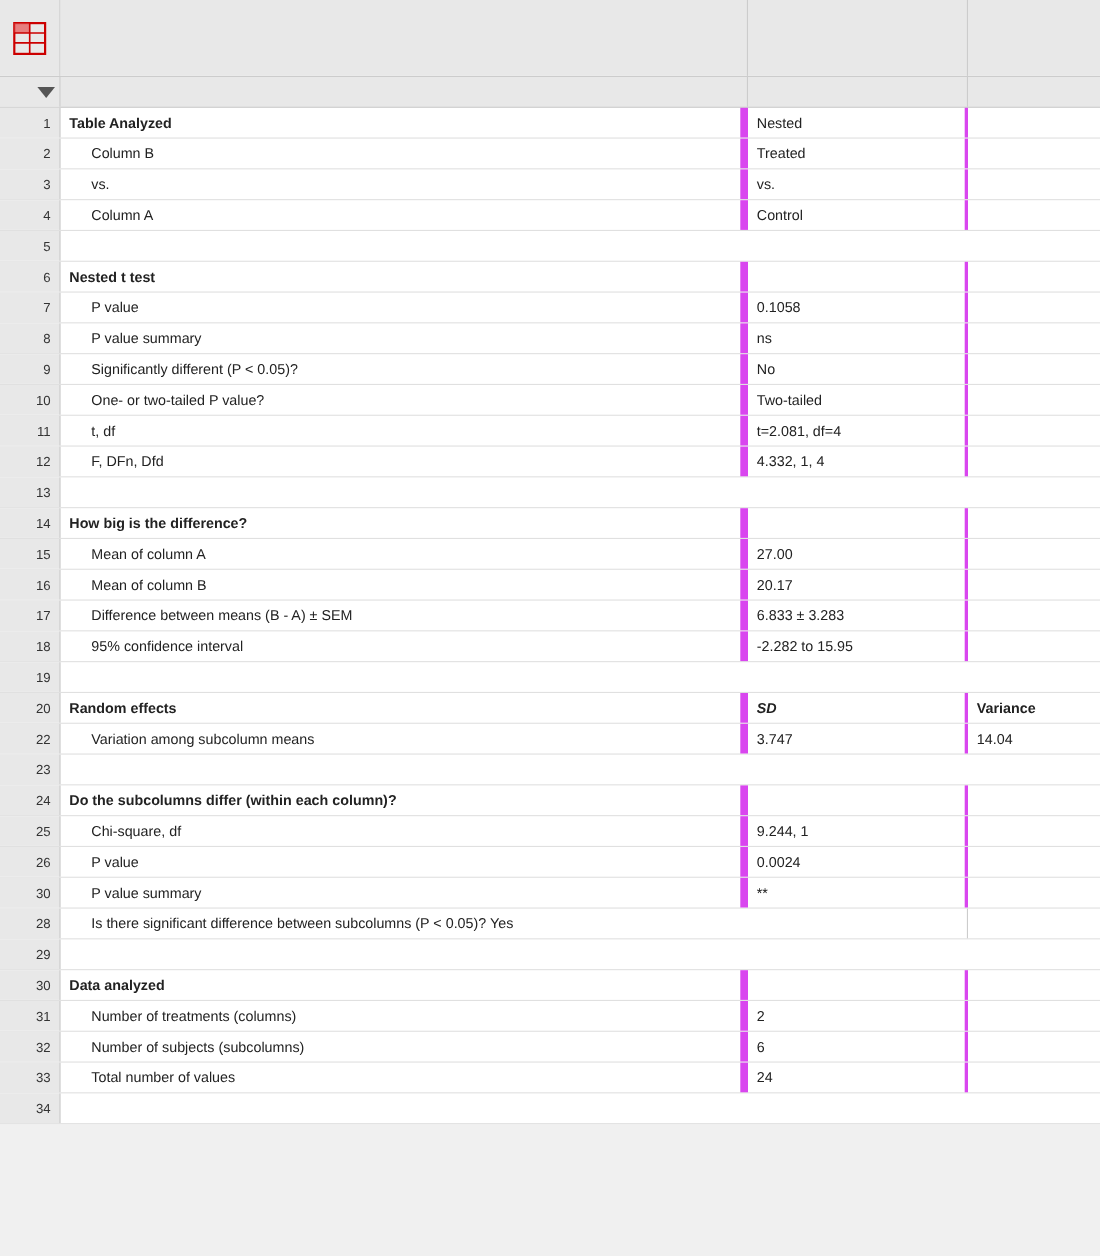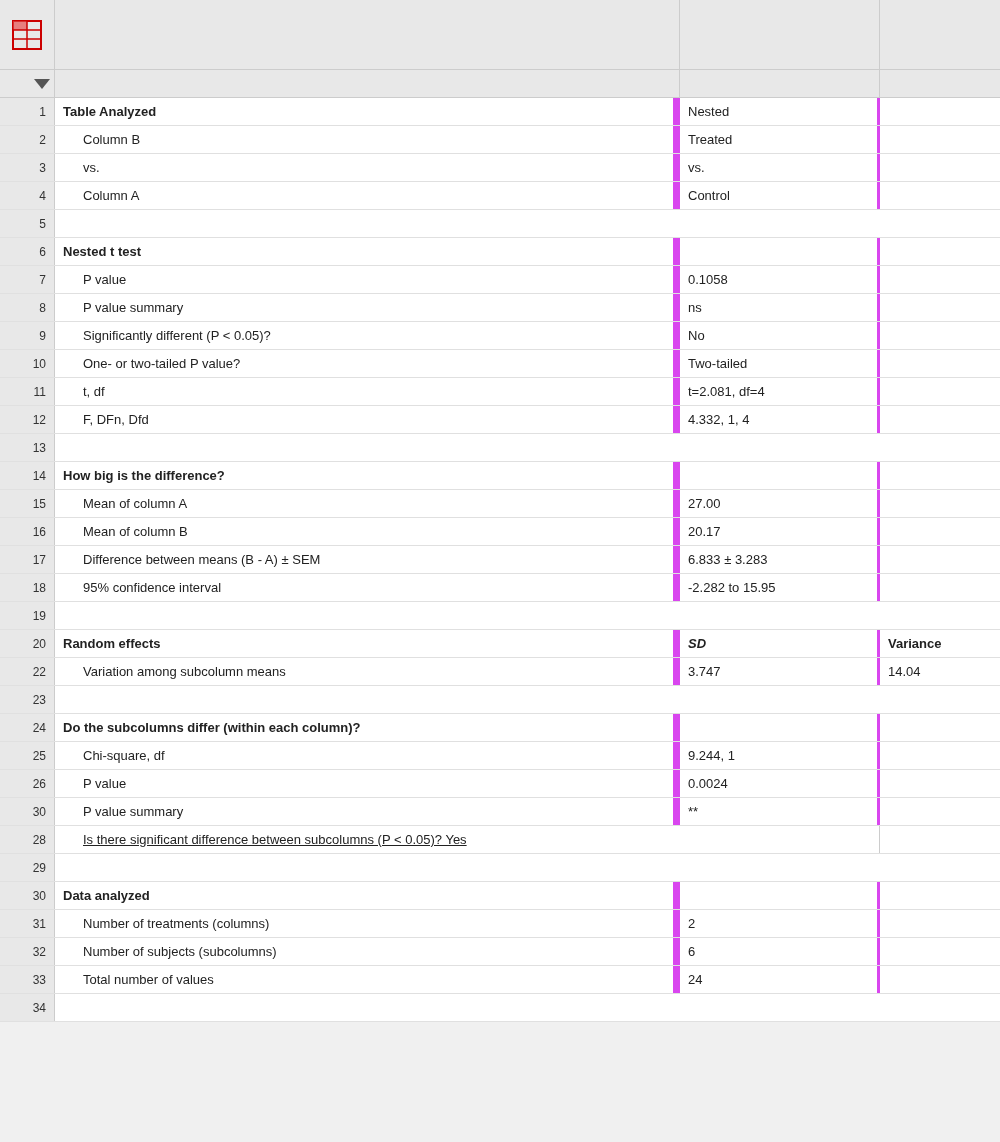--- a/index.html
+++ b/index.html
@@ -194,21 +194,20 @@
     }
 
     
     .cell-a-wide {
       flex: 1;
       border-right: 1px solid #ccc;
       display: flex;
       align-items: center;
       padding-left: 28px;
       color: #222;
-      text-decoration: underline;
     }
   </style>
 </head>
 <body>
 
 <div class="spreadsheet">
 
   <div class="header-row">
     <div class="icon-cell">
 

